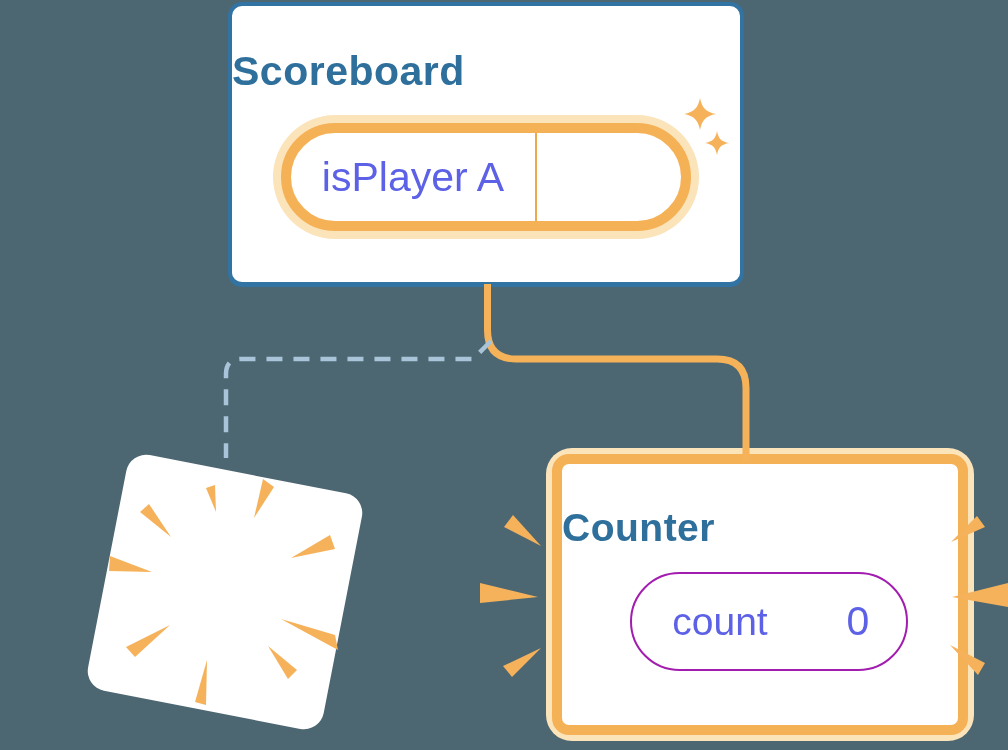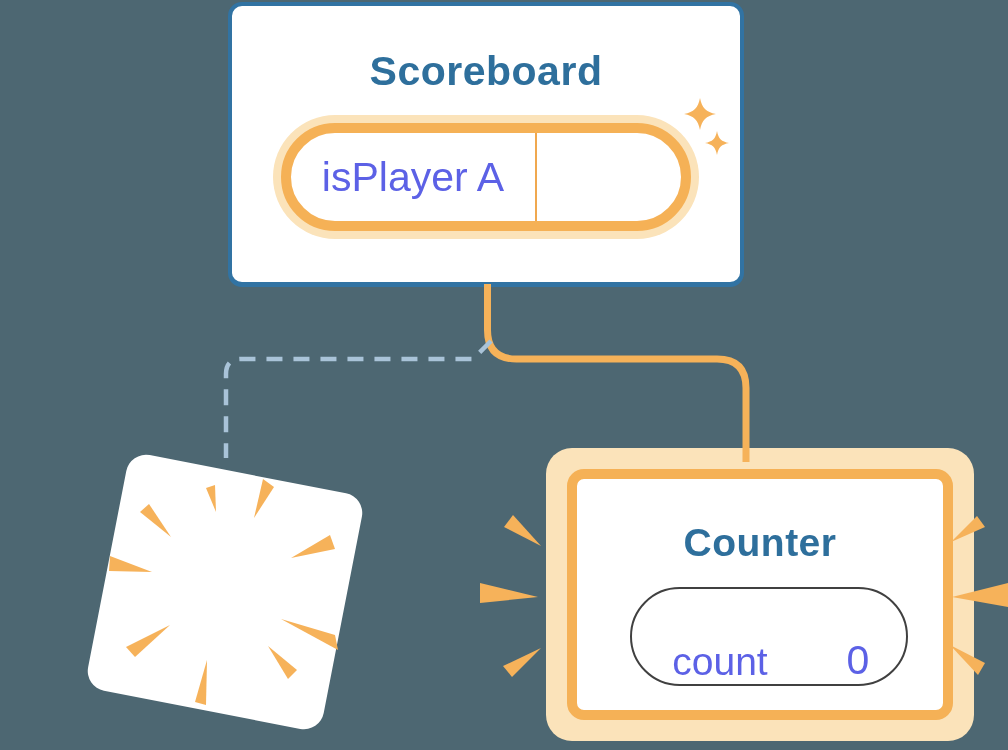--- a/index.html
+++ b/index.html
@@ -11,21 +11,21 @@
   
   .overlay{position:absolute;left:0;top:0;width:1008px;height:750px;z-index:5;pointer-events:none;}
 
   
   .card{position:absolute;background:#ffffff;box-sizing:border-box;z-index:2;}
   .scoreboard-card{
     left:228px;top:2px;width:516px;height:285px;
     border:4px solid #3173a3;border-bottom-width:5px;border-radius:14px;
   }
   .card-title{
-    text-align:center;color:#2e6f9c;font-weight:600;letter-spacing:0.5px;
+    color:#2e6f9c;font-weight:600;letter-spacing:0.5px;
   }
   .scoreboard-card .card-title{margin-top:42px;font-size:41px;}
 
   
   .pill-glow{
     position:absolute;left:41px;top:109px;width:426px;height:124px;
     background:#fbe3ba;border-radius:62px;padding:8px;box-sizing:border-box;
   }
   .pill-orange{
     width:100%;height:100%;box-sizing:border-box;background:#ffffff;
@@ -33,33 +33,33 @@
     display:flex;align-items:stretch;overflow:hidden;
   }
   .pill-cell{display:flex;align-items:center;justify-content:center;color:#5c61e6;font-size:41px;}
   .pill-orange .pill-cell-key{flex:0 0 244px;}
   .pill-orange .pill-divider{flex:0 0 2px;background:#f0a84f;}
   .pill-orange .pill-cell-value{flex:1;font-weight:700;}
 
   
   .counter-glow{
     position:absolute;left:546px;top:448px;width:428px;height:293px;
-    background:#fbe3ba;border-radius:26px;padding:21px;box-sizing:border-box;z-index:2;
+    background:#fbe3ba;border-radius:26px;padding:6px;box-sizing:border-box;z-index:2;
   }
   .counter-frame{
     width:100%;height:100%;box-sizing:border-box;background:#ffffff;
     border:10px solid #f5b156;border-radius:17px;position:relative;
   }
   .counter-frame .card-title{margin-top:42px;font-size:39px;}
 
   
   .pill-purple{
     position:relative;left:9px;margin:22px auto 0;width:278px;height:99px;
-    box-sizing:border-box;border:2px solid #404040;border-radius:50px;
-    display:flex;align-items:flex-end;overflow:hidden;background:#ffffff;
+    box-sizing:border-box;border:2px solid #a21caf;border-radius:50px;
+    display:flex;align-items:center;overflow:hidden;background:#ffffff;
   }
   .pill-purple .pill-cell{font-size:39px;}
   .pill-purple .pill-cell-key{flex:0 0 176px;}
   .pill-purple .pill-divider{flex:0 0 2px;background:#5c61e6;}
   .pill-purple .pill-cell-value{flex:1;font-size:41px;}
 </style>
 </head>
 <body>
 
 <div class="card scoreboard-card">

